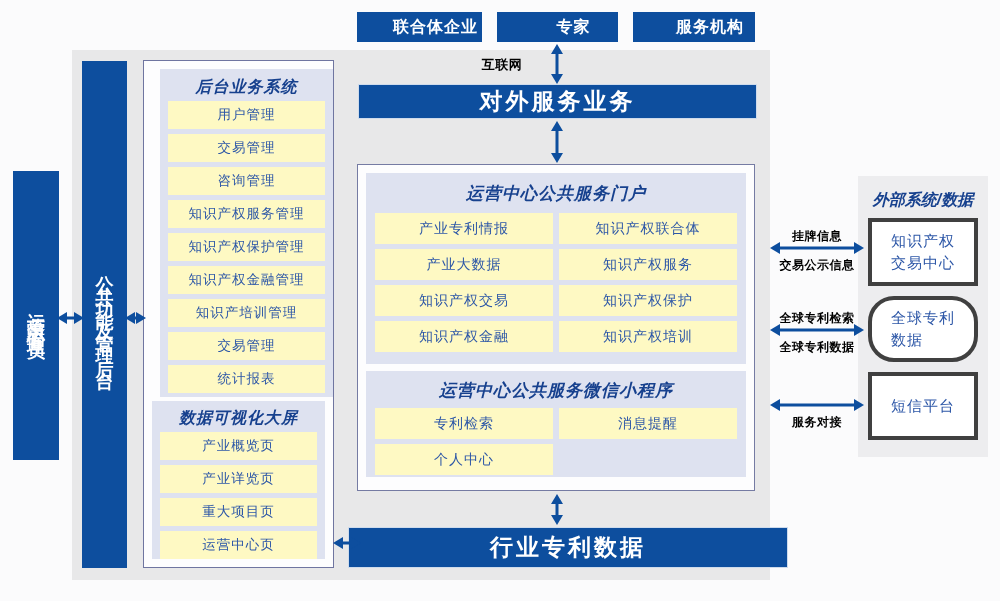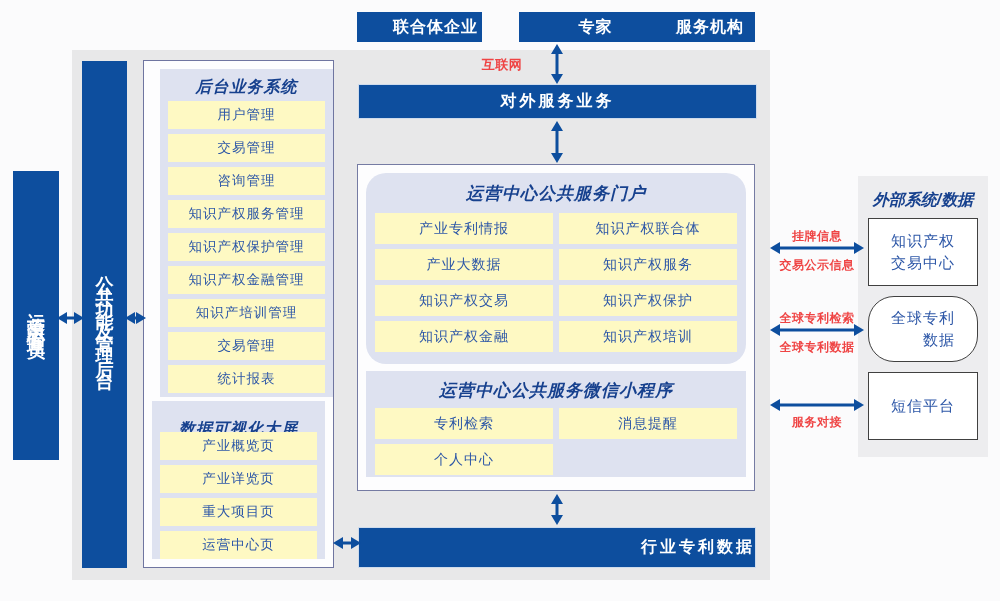--- a/index.html
+++ b/index.html
@@ -11,21 +11,21 @@
     --gray-area:#e8e8e9;
   }
   *{margin:0;padding:0;box-sizing:border-box;}
   html,body{width:1000px;height:601px;background:#fbfbfc;font-family:"Liberation Sans","DejaVu Sans",sans-serif;overflow:hidden;}
   .stage{position:relative;width:1000px;height:601px;background:#fbfbfc;}
   .gray-area{position:absolute;left:72px;top:50px;width:698px;height:530px;background:var(--gray-area);}
 
   
   .bluebox{position:absolute;background:var(--blue);color:#fff;display:flex;align-items:center;justify-content:center;font-weight:bold;}
   .topbox{font-size:16px;letter-spacing:1px;padding-left:32px;}
-  .widebar{font-size:16px;letter-spacing:3px;border:1px solid rgba(255,255,255,.8);}
+  .widebar{font-size:23px;letter-spacing:3px;border:1px solid rgba(255,255,255,.8);}
 
   
   .vbar{position:absolute;background:var(--blue);color:#fff;display:flex;align-items:center;justify-content:center;font-weight:bold;font-size:18px;writing-mode:vertical-rl;text-orientation:upright;}
 
   
   .whitebox{position:absolute;background:#fdfdfe;border:1px solid var(--slate);}
 
   
   .panel{position:absolute;background:var(--lavender);}
   .panel-title{color:var(--navy-title);font-weight:bold;font-style:italic;text-align:center;}
@@ -35,45 +35,45 @@
   
   .stack{position:absolute;left:8px;right:8px;display:flex;flex-direction:column;gap:5px;}
   .stack .item{height:28px;font-size:13.5px;letter-spacing:1px;}
 
   
   .grid2{position:absolute;left:9px;right:9px;display:grid;grid-template-columns:1fr 1fr;gap:5px 6px;}
   .grid2 .item{height:31px;font-size:14px;letter-spacing:1px;}
 
   
   .ext-panel{position:absolute;left:858px;top:176px;width:130px;height:281px;background:#ededef;}
-  .ext-box{position:absolute;left:10px;width:110px;background:#fff;border:1px solid #404040;color:var(--item-blue);font-size:15px;letter-spacing:1px;display:flex;align-items:center;justify-content:center;text-align:right;white-space:pre-line;line-height:1.5;}
+  .ext-box{position:absolute;left:10px;width:110px;background:#fff;border:4px solid #404040;color:var(--item-blue);font-size:15px;letter-spacing:1px;display:flex;align-items:center;justify-content:center;text-align:left;white-space:pre-line;line-height:1.5;}
 
   
   .arrow-h{position:absolute;height:14px;}
   .arrow-h .shaft{position:absolute;left:7px;right:7px;top:50%;transform:translateY(-50%);height:3px;background:var(--blue);}
   .arrow-h .head-l{position:absolute;left:0;top:50%;transform:translateY(-50%);width:0;height:0;border-top:6px solid transparent;border-bottom:6px solid transparent;border-right:10px solid var(--blue);}
   .arrow-h .head-r{position:absolute;right:0;top:50%;transform:translateY(-50%);width:0;height:0;border-top:6px solid transparent;border-bottom:6px solid transparent;border-left:10px solid var(--blue);}
   .arrow-v{position:absolute;width:14px;}
   .arrow-v .shaft{position:absolute;top:7px;bottom:7px;left:50%;transform:translateX(-50%);width:3px;background:var(--blue);}
   .arrow-v .head-t{position:absolute;top:0;left:50%;transform:translateX(-50%);width:0;height:0;border-left:6px solid transparent;border-right:6px solid transparent;border-bottom:10px solid var(--blue);}
   .arrow-v .head-b{position:absolute;bottom:0;left:50%;transform:translateX(-50%);width:0;height:0;border-left:6px solid transparent;border-right:6px solid transparent;border-top:10px solid var(--blue);}
 
-  .conn-label{position:absolute;color:#ef4444;font-weight:bold;font-size:12px;text-align:center;letter-spacing:.5px;}
+  .conn-label{position:absolute;color:#000000;font-weight:bold;font-size:12px;text-align:center;letter-spacing:.5px;}
 </style>
 </head>
 <body>
 
 <div class="stage">
 
   <div class="gray-area"></div>
 
   <div class="bluebox topbox" style="left:357px;top:12px;width:125px;height:30px;">
       <span>联合体企业</span>
     </div>
-  <div class="bluebox topbox" style="left:519px;top:12px;width:121px;height:30px;">
+  <div class="bluebox topbox" style="left:497px;top:12px;width:121px;height:30px;">
       <span>专家</span>
     </div>
   <div class="bluebox topbox" style="left:633px;top:12px;width:122px;height:30px;">
       <span>服务机构</span>
     </div>
 
   <div class="conn-label" style="left:466px;top:56px;width:72px;font-size:13px;">互联网</div>
   <div class="arrow-v" style="left:550px;top:44px;height:40px;">
     <span class="shaft"></span>
       <span class="head-t"></span>
@@ -85,21 +85,21 @@
     </div>
 
   <div class="arrow-v" style="left:550px;top:121px;height:42px;">
     <span class="shaft"></span>
       <span class="head-t"></span>
       <span class="head-b"></span>
   </div>
 
   <div class="whitebox" style="left:357px;top:164px;width:398px;height:327px;">
 
-    <div class="panel" style="left:8px;top:8px;width:380px;height:191px;border-radius:20px;">
+    <div class="panel" style="left:8px;top:8px;width:380px;height:191px;">
       <div class="panel-title" style="margin-top:9px;font-size:17px;letter-spacing:1px;">运营中心公共服务门户</div>
       <div class="grid2" style="top:40px;">
         <div class="item">产业专利情报</div>
         <div class="item">知识产权联合体</div>
         <div class="item">产业大数据</div>
         <div class="item">知识产权服务</div>
         <div class="item">知识产权交易</div>
         <div class="item">知识产权保护</div>
         <div class="item">知识产权金融</div>
         <div class="item">知识产权培训</div>
@@ -115,21 +115,21 @@
       </div>
     </div>
   </div>
 
   <div class="arrow-v" style="left:550px;top:494px;height:31px;">
     <span class="shaft"></span>
       <span class="head-t"></span>
       <span class="head-b"></span>
   </div>
 
-  <div class="bluebox widebar" style="left:358px;top:527px;width:398px;height:41px;justify-content:flex-end;">
+  <div class="bluebox widebar" style="left:348px;top:527px;width:440px;height:41px;">
       <span>行业专利数据</span>
     </div>
 
   <div class="whitebox" style="left:143px;top:60px;width:191px;height:508px;border-color:#6f75a0;">
 
     <div class="panel" style="left:16px;top:8px;width:173px;height:328px;">
       <div class="panel-title" style="margin-top:8px;font-size:16px;letter-spacing:1px;">后台业务系统</div>
       <div class="stack" style="top:32px;">
         <div class="item">用户管理</div>
         <div class="item">交易管理</div>
@@ -137,21 +137,21 @@
         <div class="item">知识产权服务管理</div>
         <div class="item">知识产权保护管理</div>
         <div class="item">知识产权金融管理</div>
         <div class="item">知识产培训管理</div>
         <div class="item">交易管理</div>
         <div class="item">统计报表</div>
       </div>
     </div>
 
     <div class="panel" style="left:8px;top:340px;width:173px;height:158px;">
-      <div class="panel-title" style="margin-top:18px;font-size:16px;letter-spacing:1px;">数据可视化大屏</div>
+      <div class="panel-title" style="margin-top:7px;font-size:16px;letter-spacing:1px;">数据可视化大屏</div>
       <div class="stack" style="top:31px;">
         <div class="item">产业概览页</div>
         <div class="item">产业详览页</div>
         <div class="item">重大项目页</div>
         <div class="item">运营中心页</div>
       </div>
     </div>
   </div>
 
   <div class="vbar" style="left:13px;top:171px;width:46px;height:289px;letter-spacing:5px;">

